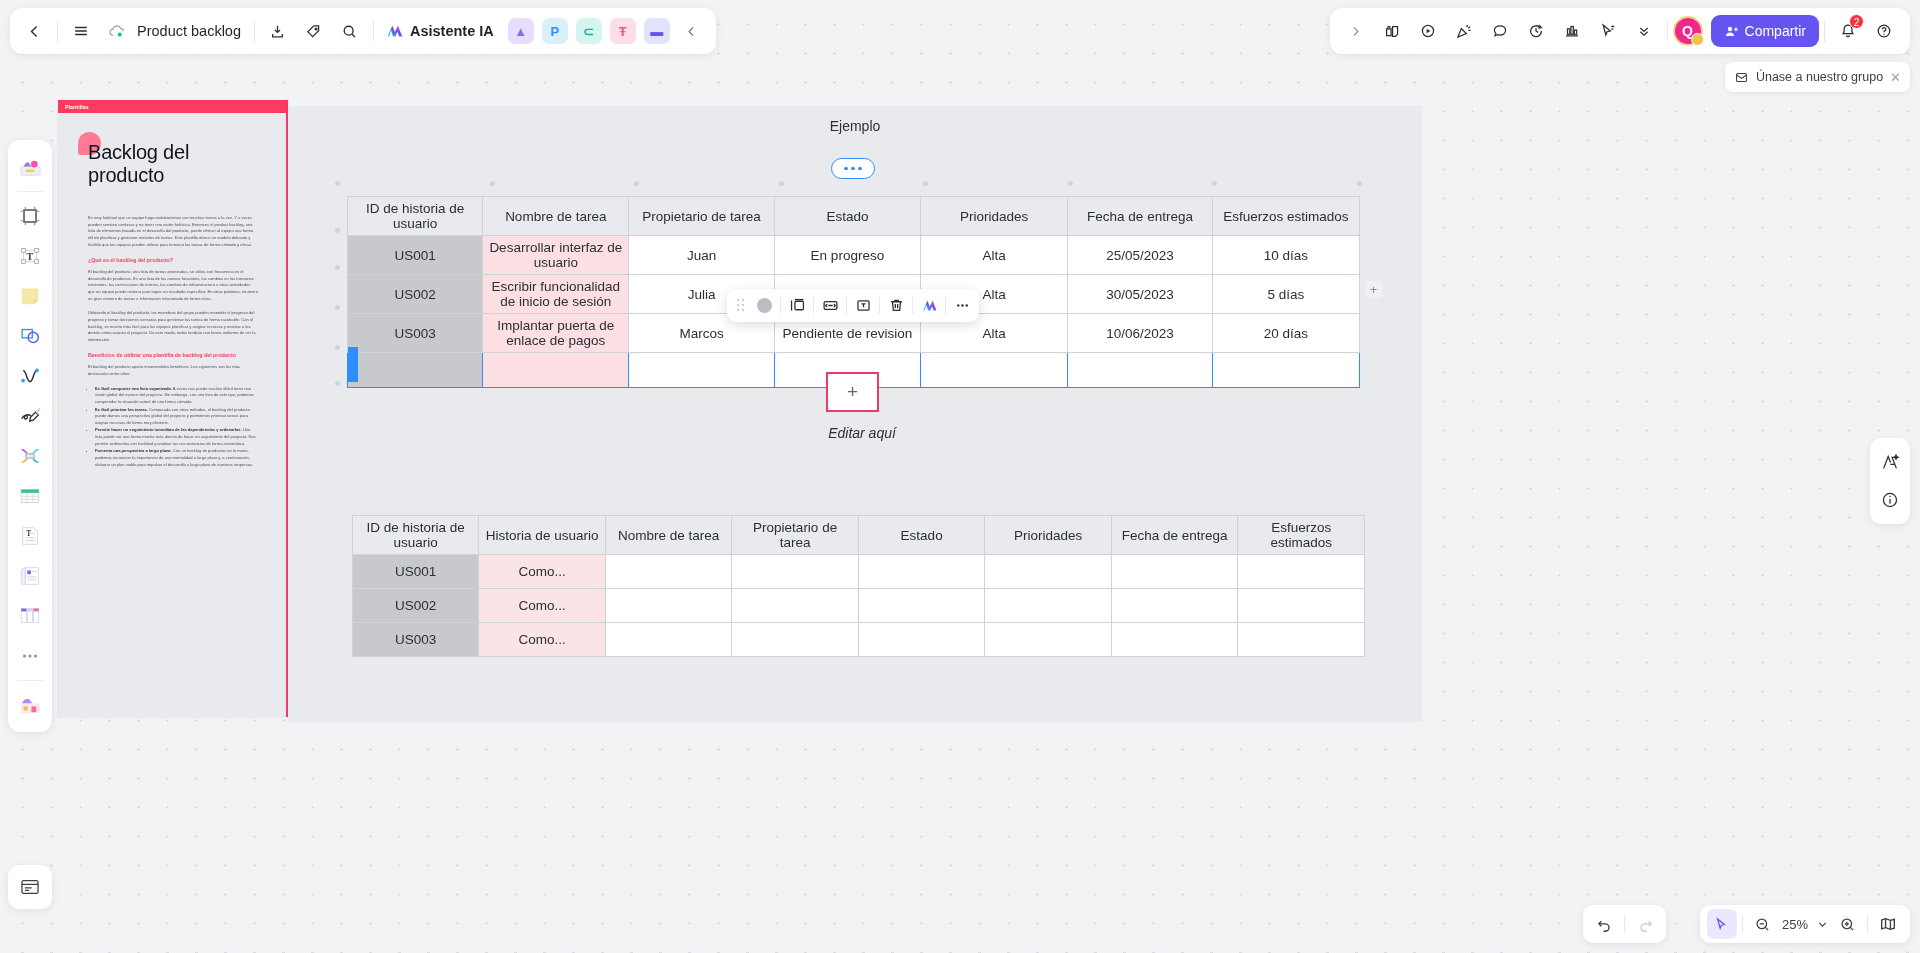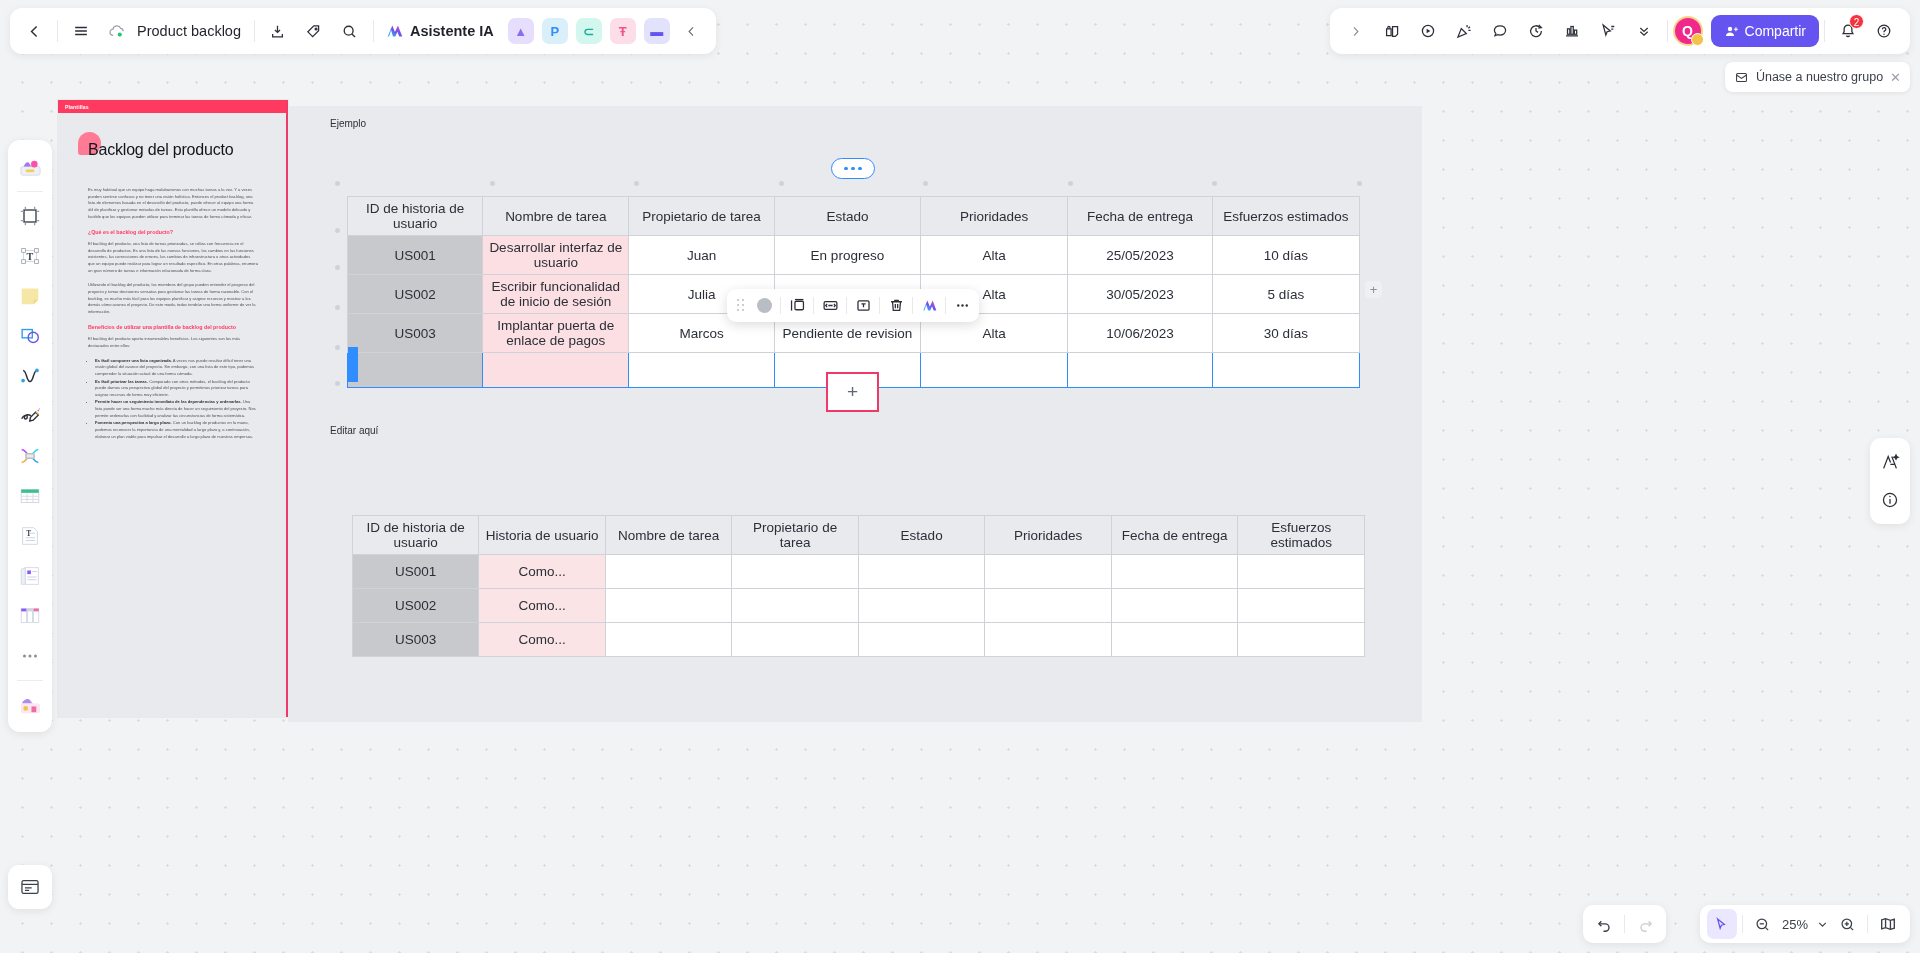--- a/index.html
+++ b/index.html
@@ -152,21 +152,21 @@
     box-shadow: 0 0 0 1px rgba(0,0,0,.04);
   }
   .tpl-ribbon {
     position: absolute; top: 0; left: 0; right: 0; height: 13px;
     background: #ff3a60; color: #fff;
     font-size: 5.2px; font-weight: 700; padding: 3.5px 0 0 7px;
     letter-spacing: .1px;
   }
   .tpl-body { position: absolute; top: 13px; left: 0; right: 0; bottom: 0; padding: 28px 30px 0 30px; }
   .tpl-h1 {
-    font-size: 16px; color: #12151a; font-weight: 400; position: relative;
+    font-size: 20px; color: #12151a; font-weight: 400; position: relative;
     margin-bottom: 28px; letter-spacing: -.2px;
   }
   .tpl-blob {
     position: absolute; left: -10px; top: -9px;
     width: 23px; height: 23px; background: #ff7a94;
     border-radius: 50% 50% 50% 12%; z-index: 0;
   }
   .tpl-h1 em { position: relative; z-index: 1; font-style: normal; }
   .tpl-p {
     font-size: 4.1px; line-height: 1.62; color: #4a4f57;
@@ -194,22 +194,22 @@
     content:""; position:absolute; left:3px; top:4px; width:5px; height:5px;
     border-radius:50%; background:#1c1e2b;
   }
   .tpl-brand .nm { font-size: 9px; font-weight: 700; color: #fff; letter-spacing: -.3px; }
 
   
   .frame {
     position: absolute; background: #e9eaee;
   }
   .frame-title {
-    position: absolute; width: 100%; text-align: left;
-    font-size: 10px; color: #2b2f38; margin-left: 42px;
+    position: absolute; width: 100%; text-align: center;
+    font-size: 14px; color: #2b2f38;
   }
   .sel-line { position: absolute; background: #f0396b; }
 
   
   table.bx { border-collapse: collapse; position: absolute; background: #fff; }
   table.bx th, table.bx td {
     border: 1px solid #cfd3d9; text-align: center; color: #2b2f38;
     font-weight: 400; padding: 4px 6px;
   }
   table.bx th { background: #e9eaee; font-size: 13.5px; }
@@ -302,21 +302,21 @@
         </ul>
     </div>
   </div>
 
   <div class="sel-line" style="left:286px;top:100px;width:2px;height:617px;"></div>
 
   <div class="frame" style="left:288px;top:106px;width:1134px;height:310px;"></div>
   <div class="frame-title" style="left:288px;top:118px;width:1134px;">Ejemplo</div>
 
   <div class="frame" style="left:288px;top:416px;width:1134px;height:306px;"></div>
-  <div class="frame-title" style="left:288px;top:425px;width:1134px;">Editar aquí</div>
+  <div class="frame-title" style="left:295px;top:425px;width:1134px;font-style:italic;">Editar aquí</div>
 
   <div id="handles">
       <div class="handle" style="left: 335px; top: 181px;"></div>
       <div class="handle" style="left: 490px; top: 181px;"></div>
       <div class="handle" style="left: 634px; top: 181px;"></div>
       <div class="handle" style="left: 779px; top: 181px;"></div>
       <div class="handle" style="left: 923px; top: 181px;"></div>
       <div class="handle" style="left: 1068px; top: 181px;"></div>
       <div class="handle" style="left: 1212px; top: 181px;"></div>
       <div class="handle" style="left: 1357px; top: 181px;"></div>
@@ -367,21 +367,21 @@
           <td style="height: 39px;">30/05/2023</td>
           <td style="height: 39px;">5 días</td>
         </tr>
         <tr>
           <td class="idcol" style="height: 39px;">US003</td>
           <td class="pinkcol" style="height: 39px;">Implantar puerta de enlace de pagos</td>
           <td style="height: 39px;">Marcos</td>
           <td style="height: 39px;">Pendiente de revision</td>
           <td style="height: 39px;">Alta</td>
           <td style="height: 39px;">10/06/2023</td>
-          <td style="height: 39px;">30 días</td>
+          <td style="height: 39px;">20 días</td>
         </tr>
         <tr class="selrow">
           <td class="idcol" style="height: 35px;"></td>
           <td class="pinkcol" style="height: 35px;"></td>
           <td style="height: 35px;"></td>
           <td style="height: 35px;"></td>
           <td style="height: 35px;"></td>
           <td style="height: 35px;"></td>
           <td style="height: 35px;"></td>
         </tr>

